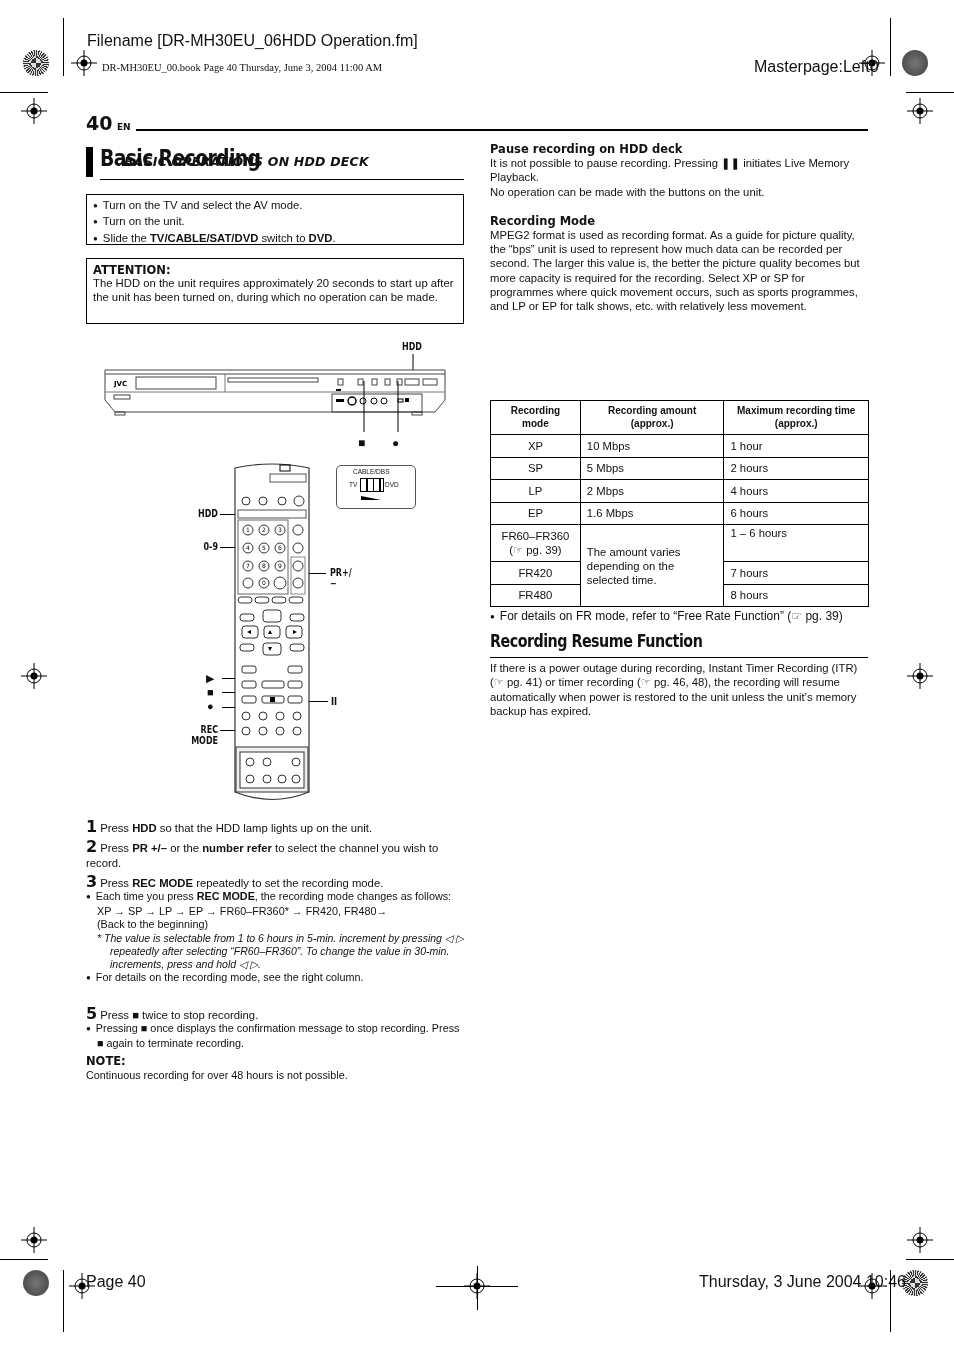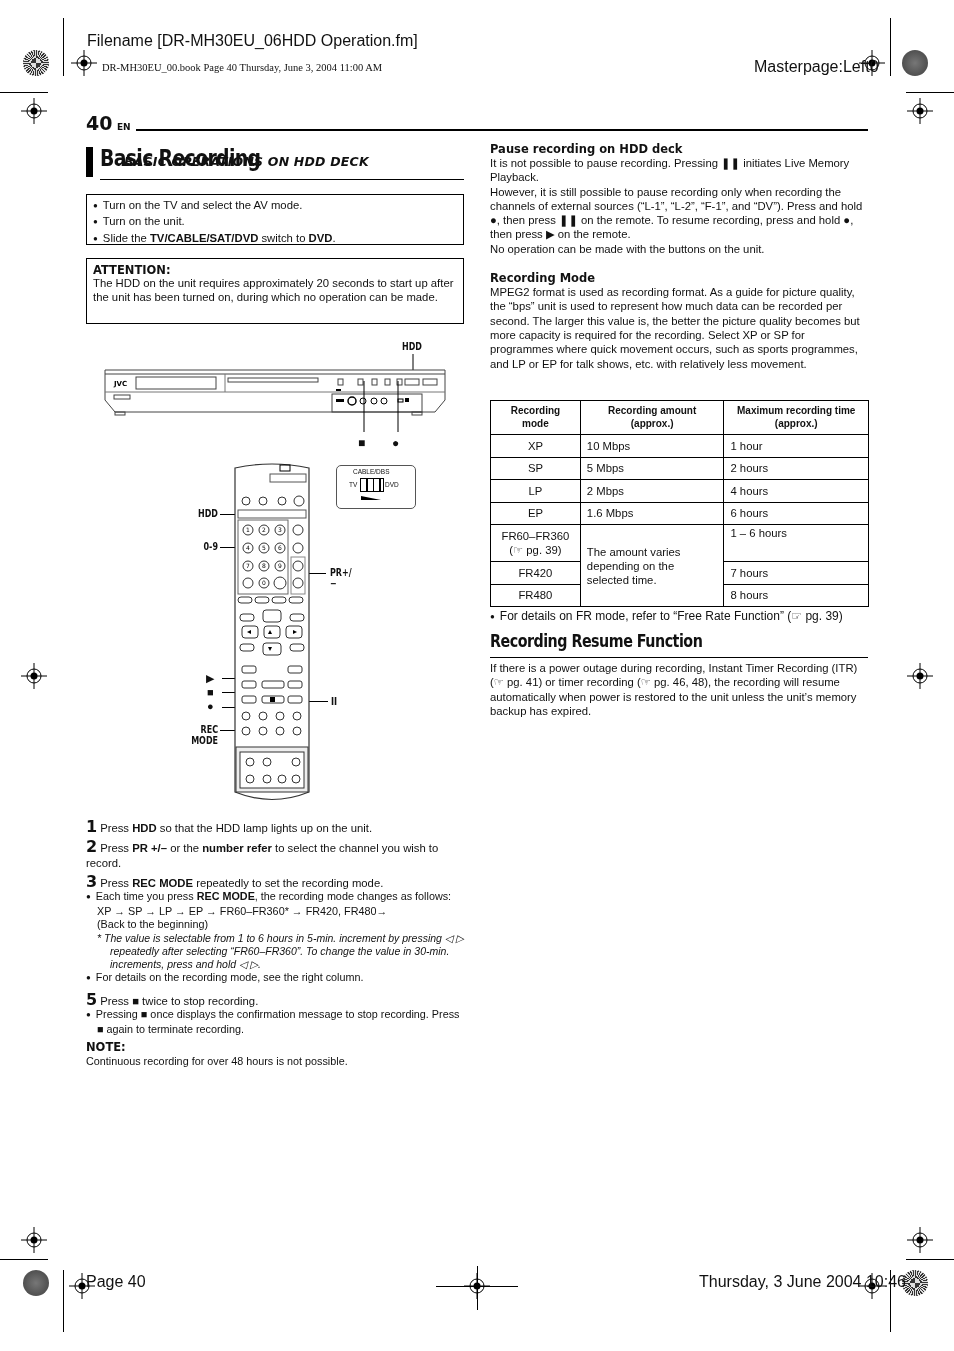--- a/index.html
+++ b/index.html
@@ -300,30 +300,29 @@
 
 <div class="abs" style="left:86px;top:820px;width:380px;">
   <div class="t"><span class="step-num">1</span><span>Press </span><b>HDD</b><span> so that the HDD lamp lights up on the unit.</span></div>
   <div class="t" style="margin-top:5px;"><span class="step-num">2</span><span>Press </span><b>PR +/–</b><span> or the </span><b>number refer</b><span> to select the channel you wish to record.</span></div>
   <div class="t" style="margin-top:5px;"><span class="step-num">3</span><span>Press </span><b>REC MODE</b><span> repeatedly to set the recording mode.</span></div>
   <div class="t" style="font-size:10.8px;line-height:13.5px;padding-left:11px;text-indent:-11px;"><span class="bul"></span><span>Each time you press </span><b>REC MODE</b><span>, the recording mode changes as follows:</span></div>
   <div class="t" style="font-size:10.8px;line-height:13.5px;padding-left:11px;">XP → SP → LP → EP → FR60–FR360* → FR420, FR480→</div>
   <div class="t" style="font-size:10.8px;line-height:13.5px;padding-left:11px;">(Back to the beginning)</div>
   <div class="it" style="padding-left:24px;text-indent:-13px;">*  The value is selectable from 1 to 6 hours in 5-min. increment by pressing ◁ ▷ repeatedly after selecting “FR60–FR360”. To change the value in 30-min. increments, press and hold ◁ ▷.</div>
   <div class="t" style="font-size:10.8px;line-height:13.5px;"><span class="bul"></span><span>For details on the recording mode, see the right column.</span></div>
-  <div class="t" style="margin-top:8px;"><span class="step-num">5</span><span>Press ■ twice to stop recording.</span></div>
+  <div class="t" style="margin-top:22px;"><span class="step-num">5</span><span>Press ■ twice to stop recording.</span></div>
   <div class="t" style="font-size:10.8px;line-height:13.5px;padding-left:11px;text-indent:-11px;"><span class="bul"></span><span>Pressing ■ once displays the confirmation message to stop recording. Press ■ again to terminate recording.</span></div>
   <div class="subh" style="margin-top:4px;">NOTE:</div>
   <div class="t" style="font-size:10.8px;">Continuous recording for over 48 hours is not possible.</div>
 </div>
 
 <div class="abs" style="left:490px;top:142px;width:380px;">
   <div class="subh">Pause recording on HDD deck</div>
   <div class="t">It is not possible to pause recording. Pressing ❚❚ initiates Live Memory Playback.</div>
-  <div class="t">However, it is still possible to pause recording only when recording the channels of external sources (“L-1”, “L-2”, “F-1”, and “DV”). Press and hold ●, then press ❚❚ on the remote. To resume recording, press and hold ●, then press ▶ on the remote.</div>
   <div class="t">No operation can be made with the buttons on the unit.</div>
   <div class="subh" style="margin-top:15px;">Recording Mode</div>
   <div class="t">MPEG2 format is used as recording format. As a guide for picture quality, the “bps” unit is used to represent how much data can be recorded per second. The larger this value is, the better the picture quality becomes but more capacity is required for the recording. Select XP or SP for programmes where quick movement occurs, such as sports programmes, and LP or EP for talk shows, etc. with relatively less movement.</div>
 </div>
 
 <table class="rec" style="left:490px;top:400px;width:379px;">
   <colgroup>
       <col style="width:90px">
       <col style="width:144px">
       <col style="width:145px">

